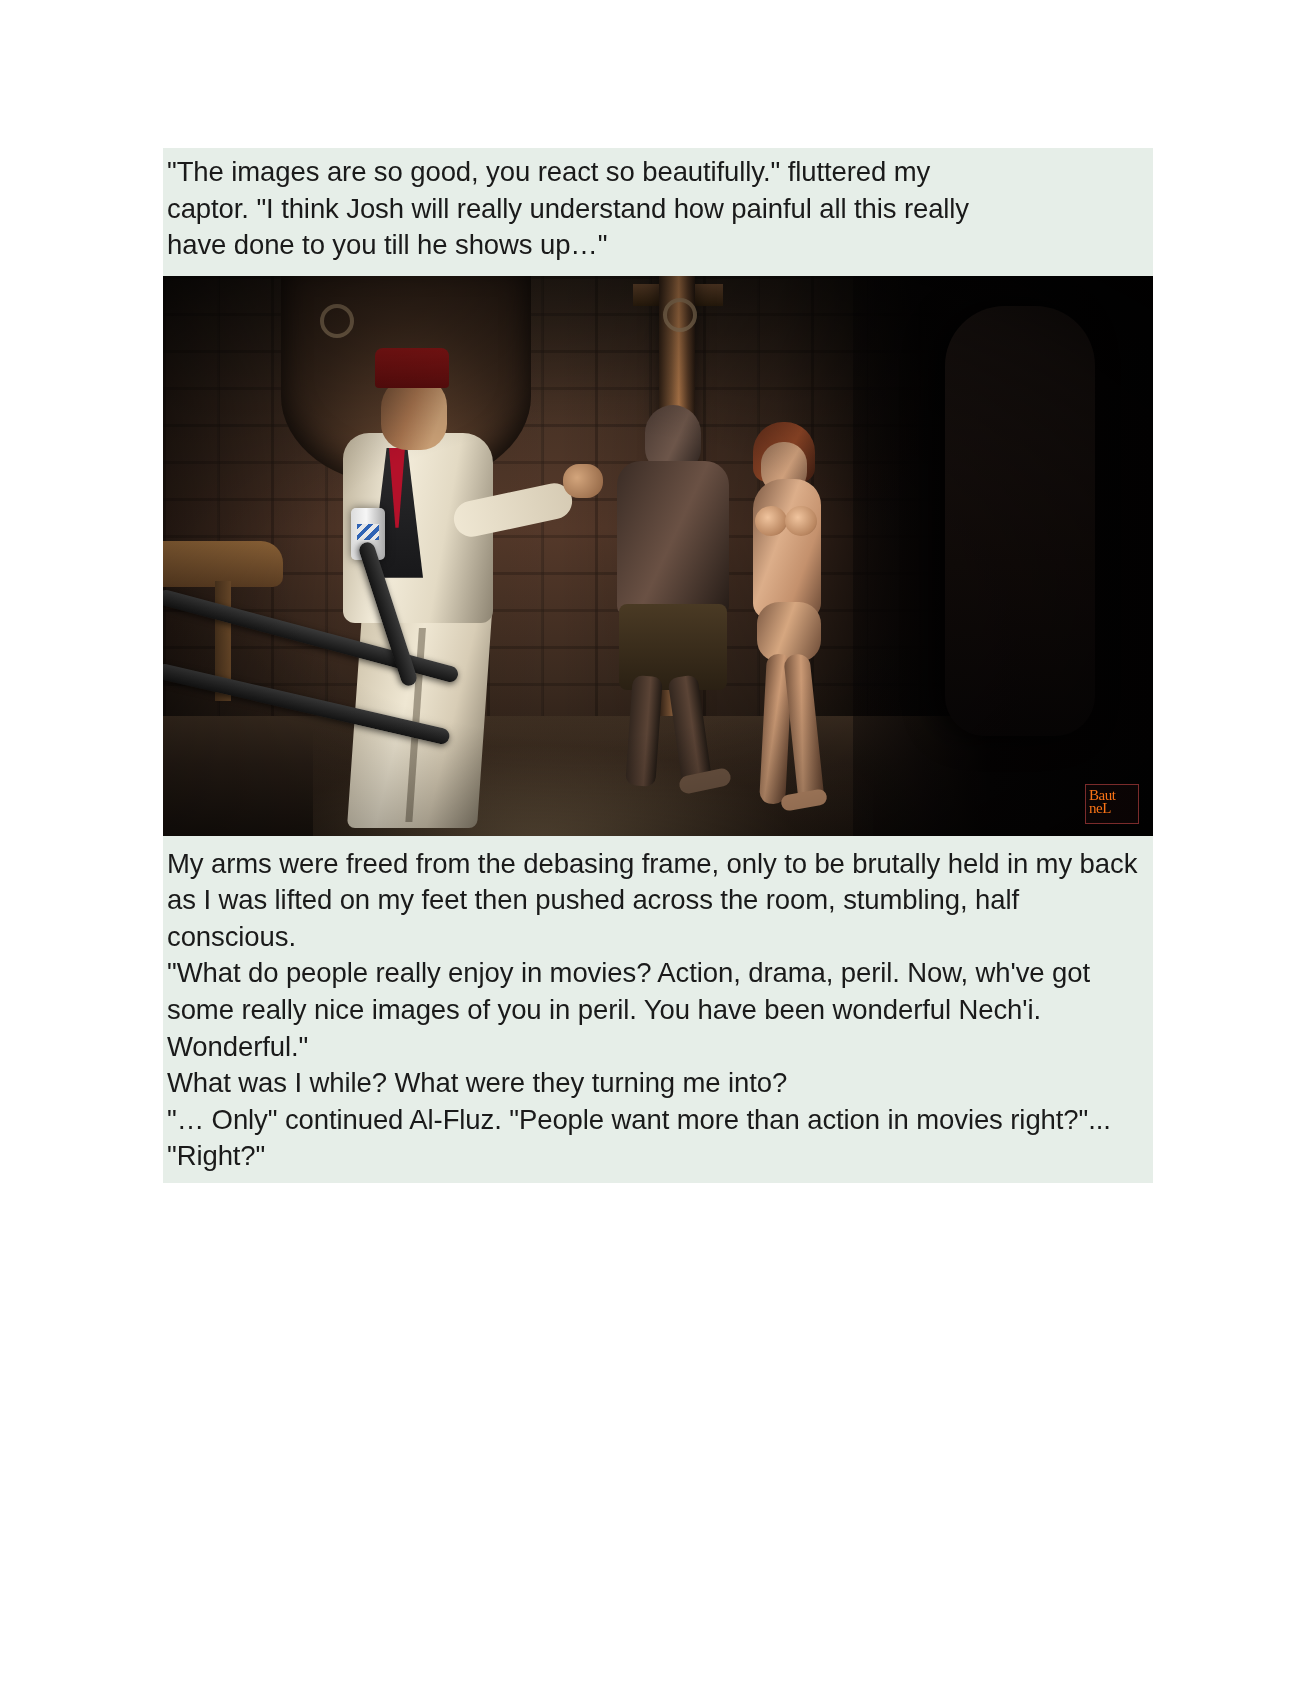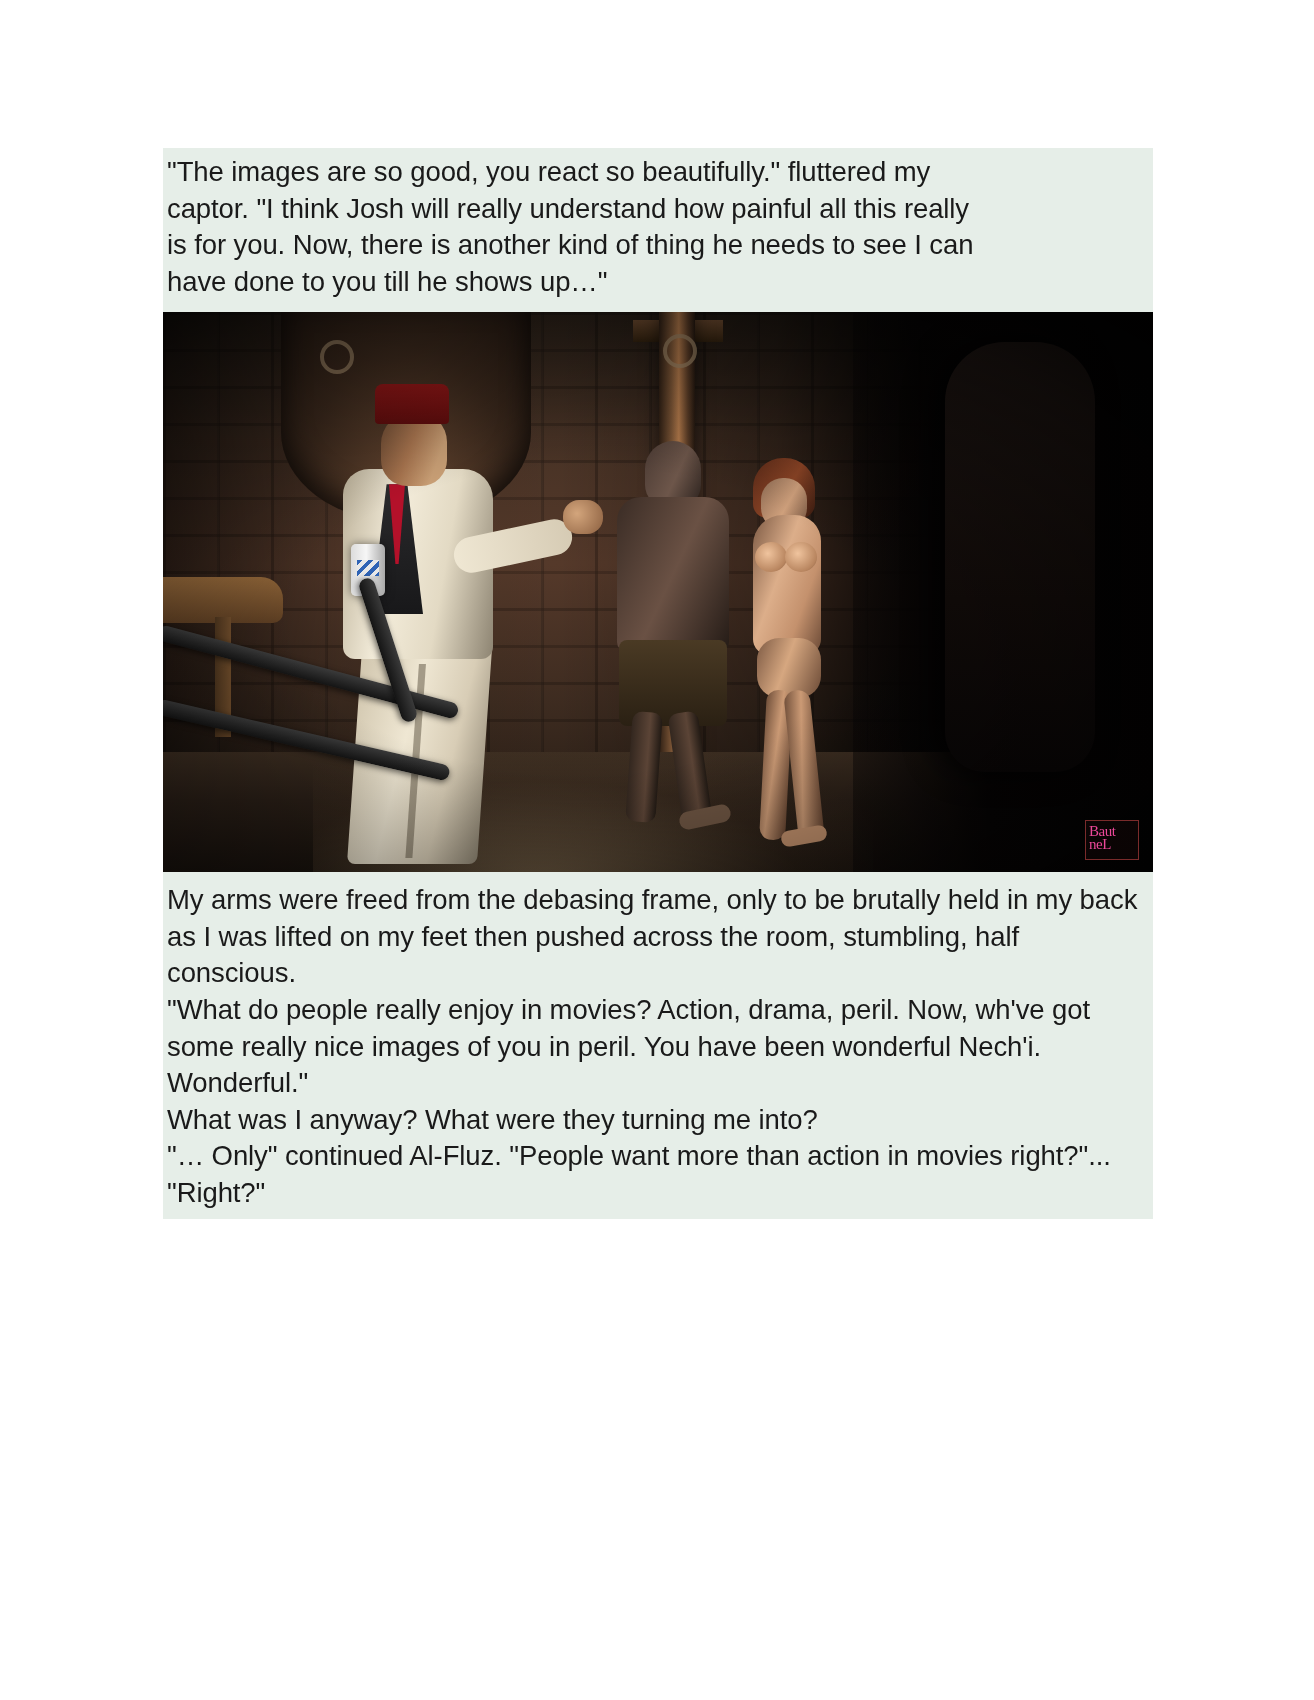--- a/index.html
+++ b/index.html
@@ -275,40 +275,39 @@
     position: absolute; inset: 0;
     background: radial-gradient(ellipse at 42% 55%, rgba(0,0,0,0) 35%, rgba(0,0,0,0.45) 78%, rgba(0,0,0,0.85) 100%);
     pointer-events: none;
   }
   .signature {
     position: absolute;
     right: 14px; bottom: 12px;
     width: 54px; height: 40px;
     border: 1px solid #7a2b2b;
     background: rgba(20,8,8,0.5);
-    color: #ec4899;
+    color: #f97316;
     font-family: "Liberation Serif", serif;
     font-size: 15px;
     line-height: 13px;
     padding: 4px 3px;
     box-sizing: border-box;
     text-align: left;
     letter-spacing: -0.5px;
   }
 </style>
 </head>
 <body>
 
 <div class="page">
   <div class="content">
 
     <div class="text-block">
       <p>"The images are so good, you react so beautifully." fluttered my</p>
       <p>captor. "I think Josh will really understand how painful all this really</p>
-      <p>is for you. Now, there is another kind of thing he needs to see I can</p>
       <p>have done to you till he shows up…"</p>
     </div>
 
     <div class="illustration-wrap">
       <div class="illustration">
         <div class="wall"></div>
         <div class="stones"></div>
         <div class="arch"></div>
         <div class="post-beam"></div>
         <div class="post"></div>
@@ -359,18 +358,18 @@
         <div class="darkside"></div>
         <div class="dark-blob"></div>
         <div class="vignette"></div>
         <div class="signature">Baut neL</div>
       </div>
     </div>
 
     <div class="text-block">
       <p>My arms were freed from the debasing frame, only to be brutally held in my back as I was lifted on my feet then pushed across the room, stumbling, half conscious.</p>
       <p>"What do people really enjoy in movies? Action, drama, peril. Now, wh've got some really nice images of you in peril. You have been wonderful Nech'i. Wonderful."</p>
-      <p>What was I anyway? What were they turning me into?</p>
+      <p>What was I while? What were they turning me into?</p>
       <p>"… Only" continued Al-Fluz. "People want more than action in movies right?"... "Right?"</p>
     </div>
 
   </div>
 </div>
 
 </body></html>

